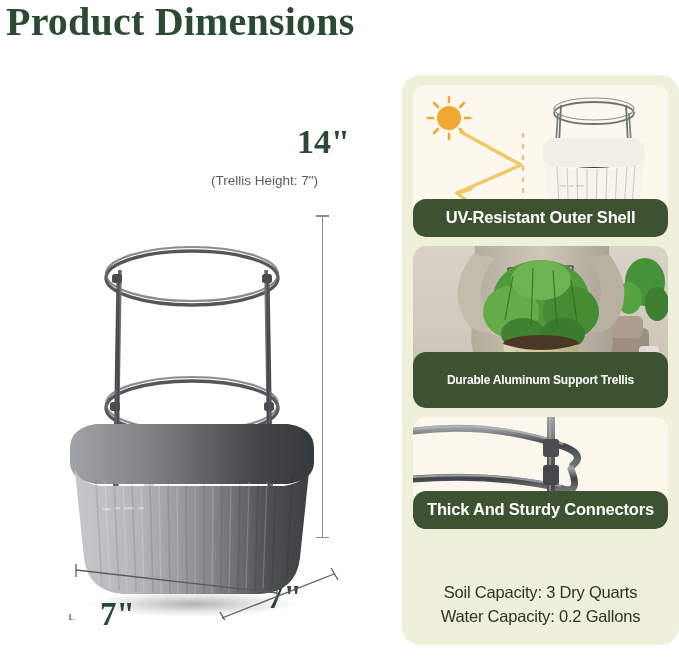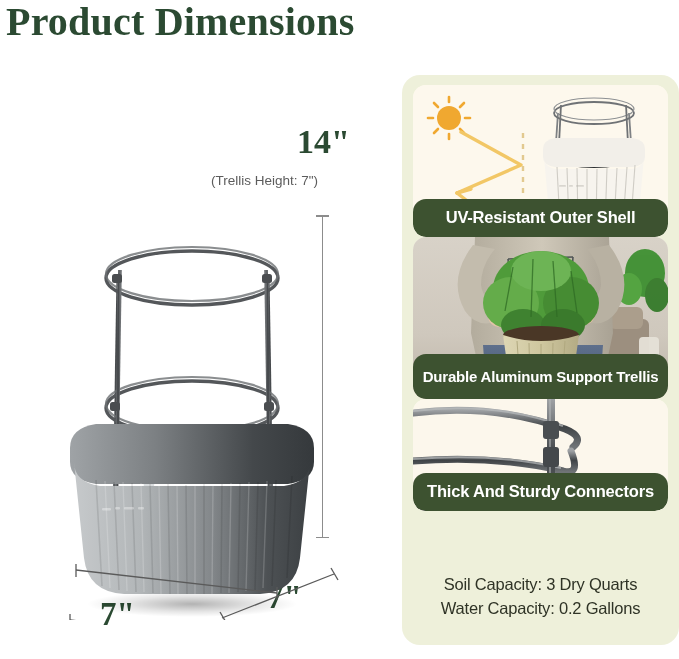--- a/index.html
+++ b/index.html
@@ -108,20 +108,21 @@
     border-radius: 18px;
     box-sizing: border-box;
     padding: 10px 11px 0 11px;
   }
 
   .feature-card {
     position: relative;
     border-radius: 13px;
     overflow: hidden;
     background: #fdf8ed;
+    margin-bottom: 9px;
   }
   #feature-card-0 { height: 152px; }
   #feature-card-1 { height: 162px; }
   #feature-card-2 { height: 112px; }
 
   .card-media {
     position: absolute;
     inset: 0;
     overflow: hidden;
   }
@@ -137,29 +138,29 @@
     font-weight: 700;
     text-align: center;
     box-sizing: border-box;
     display: flex;
     align-items: center;
     justify-content: center;
     line-height: 1.18;
     letter-spacing: -0.2px;
   }
   #feature-card-0 .card-caption { height: 38px; font-size: 16.5px; }
-  #feature-card-1 .card-caption { height: 45px; font-size: 15px; text-align: right; }
+  #feature-card-1 .card-caption { height: 56px; font-size: 12px; text-align: right; }
   #feature-card-2 .card-caption { height: 38px; font-size: 16.5px; }
 
   
   #capacity-block {
     position: absolute;
     left: 0;
     right: 0;
-    bottom: 24px;
+    bottom: 16px;
     text-align: center;
     color: #2f3326;
     font-size: 16.5px;
     line-height: 1.5;
     letter-spacing: -0.2px;
   }
   .capacity-line { display: block; }
 </style>
 </head>
 <body>

